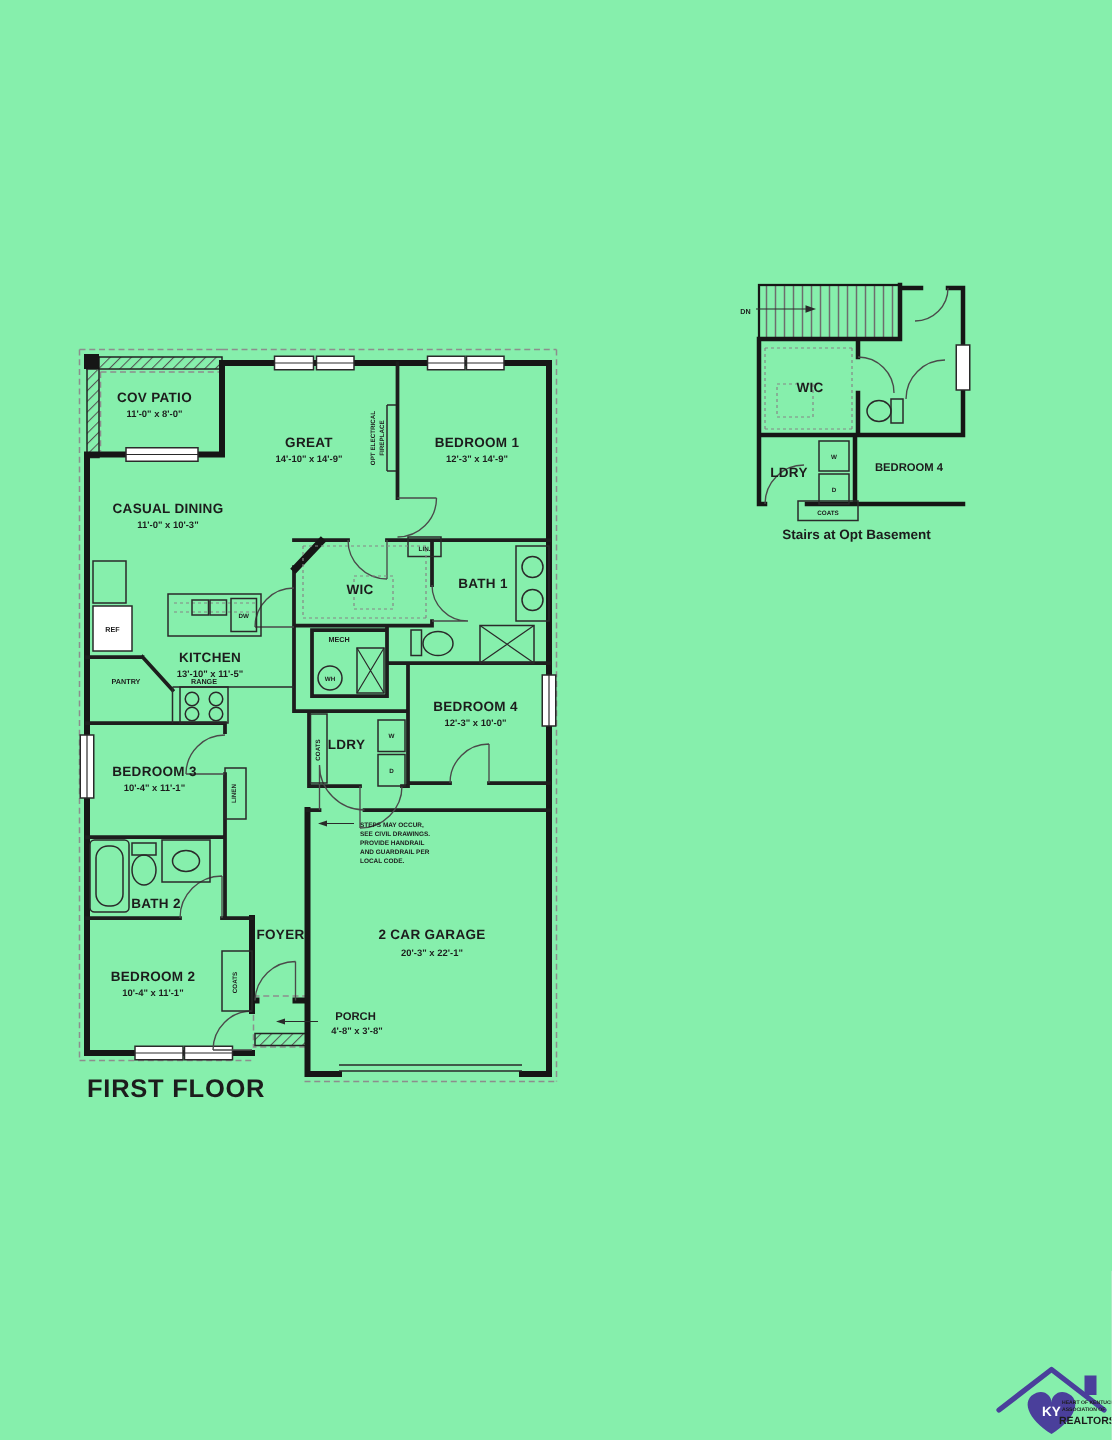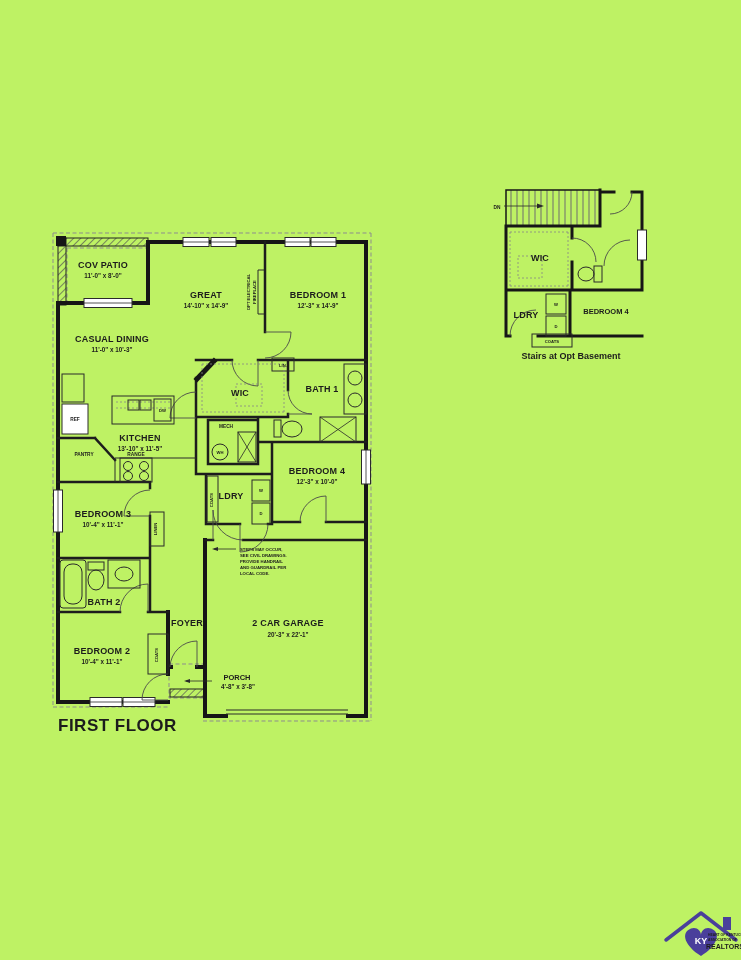--- a/index.html
+++ b/index.html
@@ -1,17 +1,17 @@
 <!DOCTYPE html>
 <html><head>
 <meta charset="utf-8">
 <style>
   html,body{margin:0;padding:0;}
   body{background:#e8e8e8;font-family:"Liberation Sans",sans-serif;}
-  .page{position:relative;width:741px;height:960px;background:#bef264;margin:0 auto;overflow:hidden;}
+  .page{position:relative;width:741px;height:960px;background:#86efac;margin:0 auto;overflow:hidden;}
   svg{position:absolute;left:0;top:0;}
   .t{font-family:"Liberation Sans",sans-serif;fill:#1c1c1c;}
   .name{font-size:9px;font-weight:bold;text-anchor:middle;letter-spacing:0.2px;}
   .name-sm{font-size:7.5px;font-weight:bold;text-anchor:middle;}
   .dims{font-size:6.3px;font-weight:bold;text-anchor:middle;}
   .fix{font-size:4.8px;font-weight:bold;text-anchor:middle;}
   .fix2{font-size:4.2px;font-weight:bold;text-anchor:middle;}
   .tiny{font-size:4.3px;font-weight:bold;text-anchor:start;}
   .big{font-size:17px;font-weight:bold;text-anchor:start;letter-spacing:0.5px;}
   .caption{font-size:9px;font-weight:bold;text-anchor:middle;}

